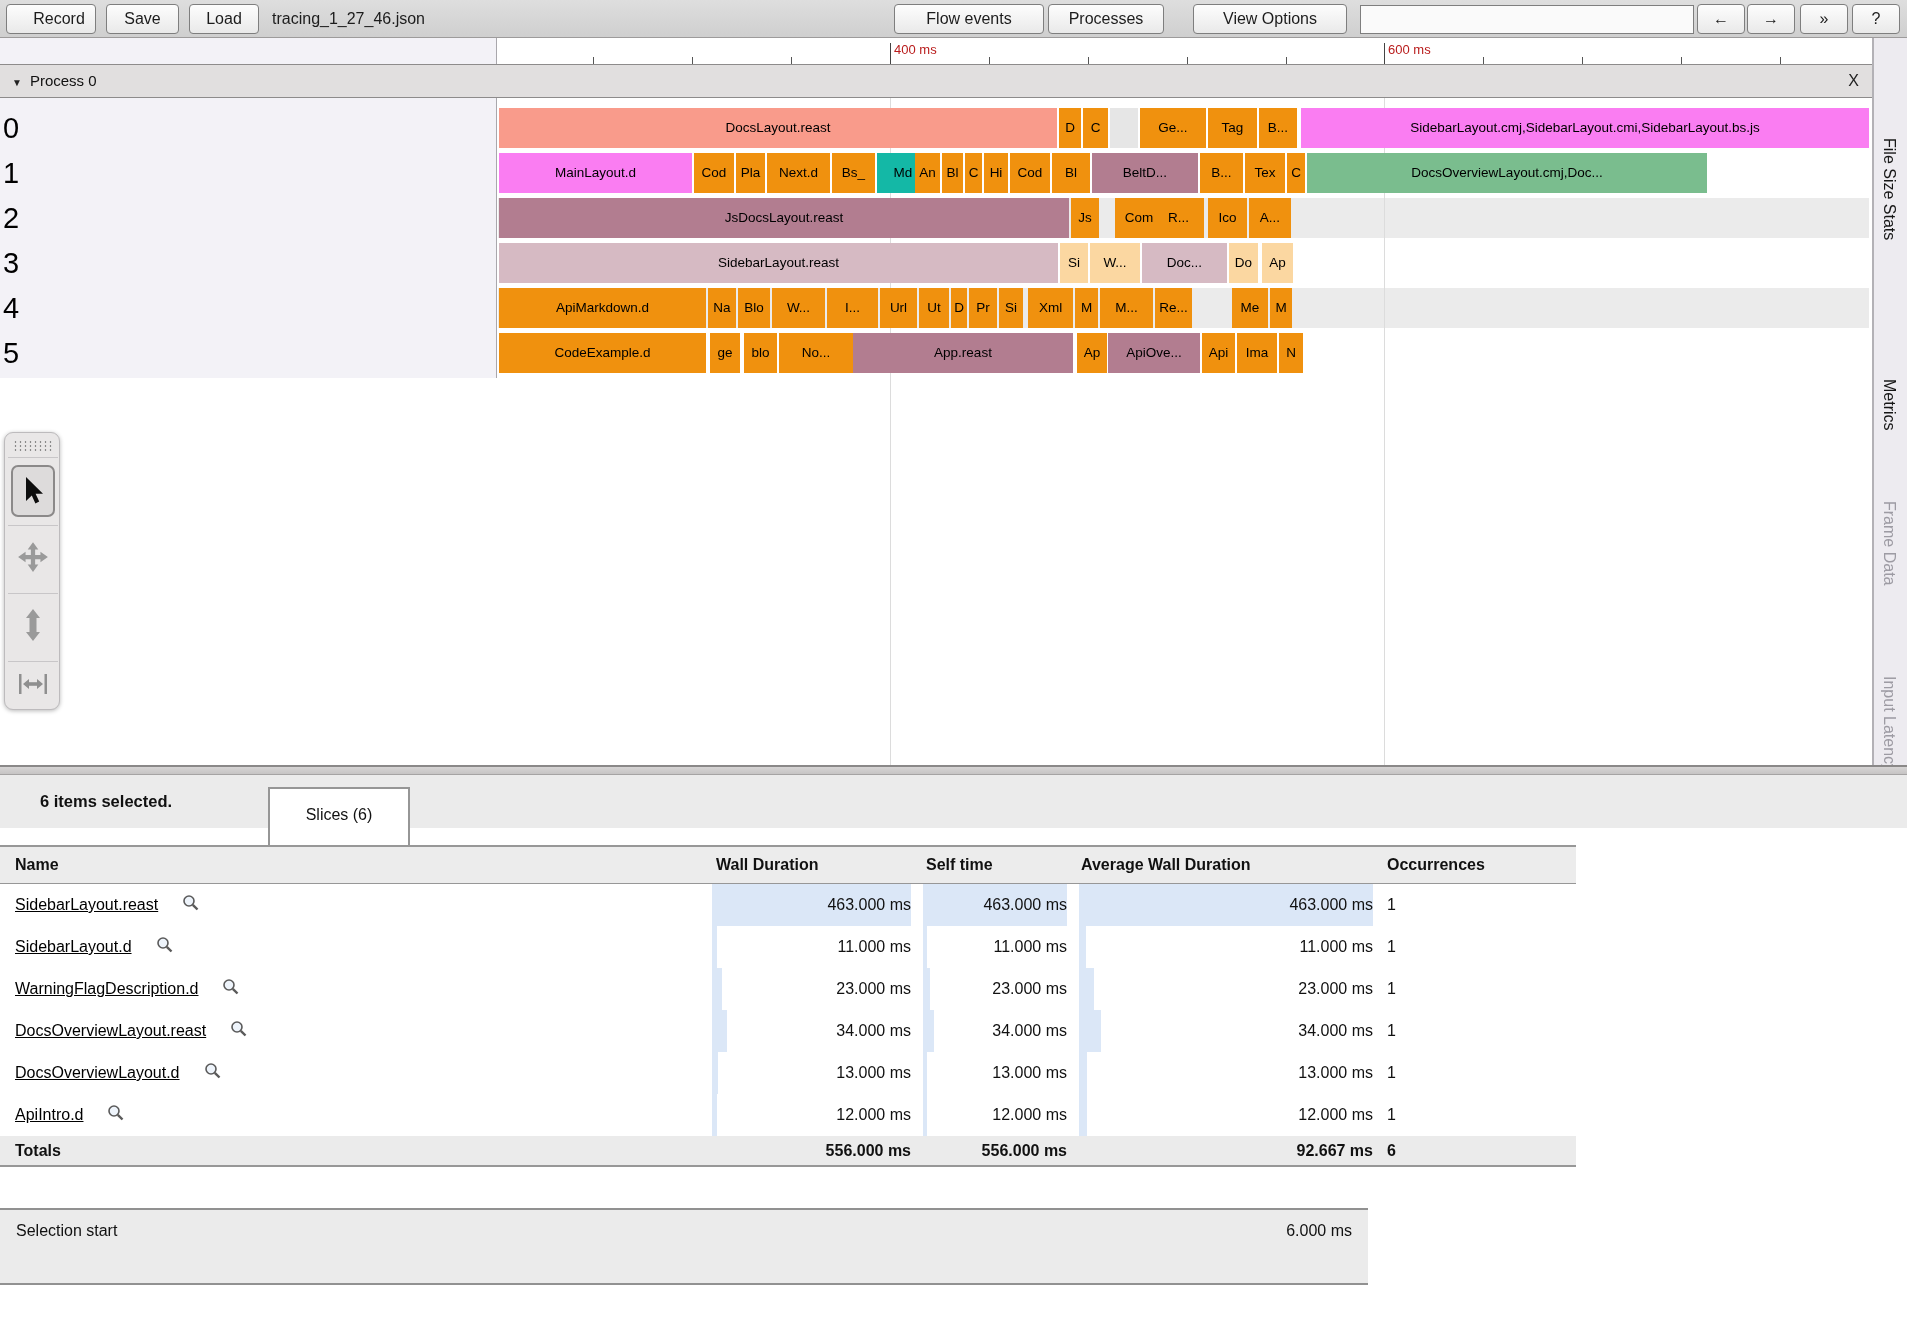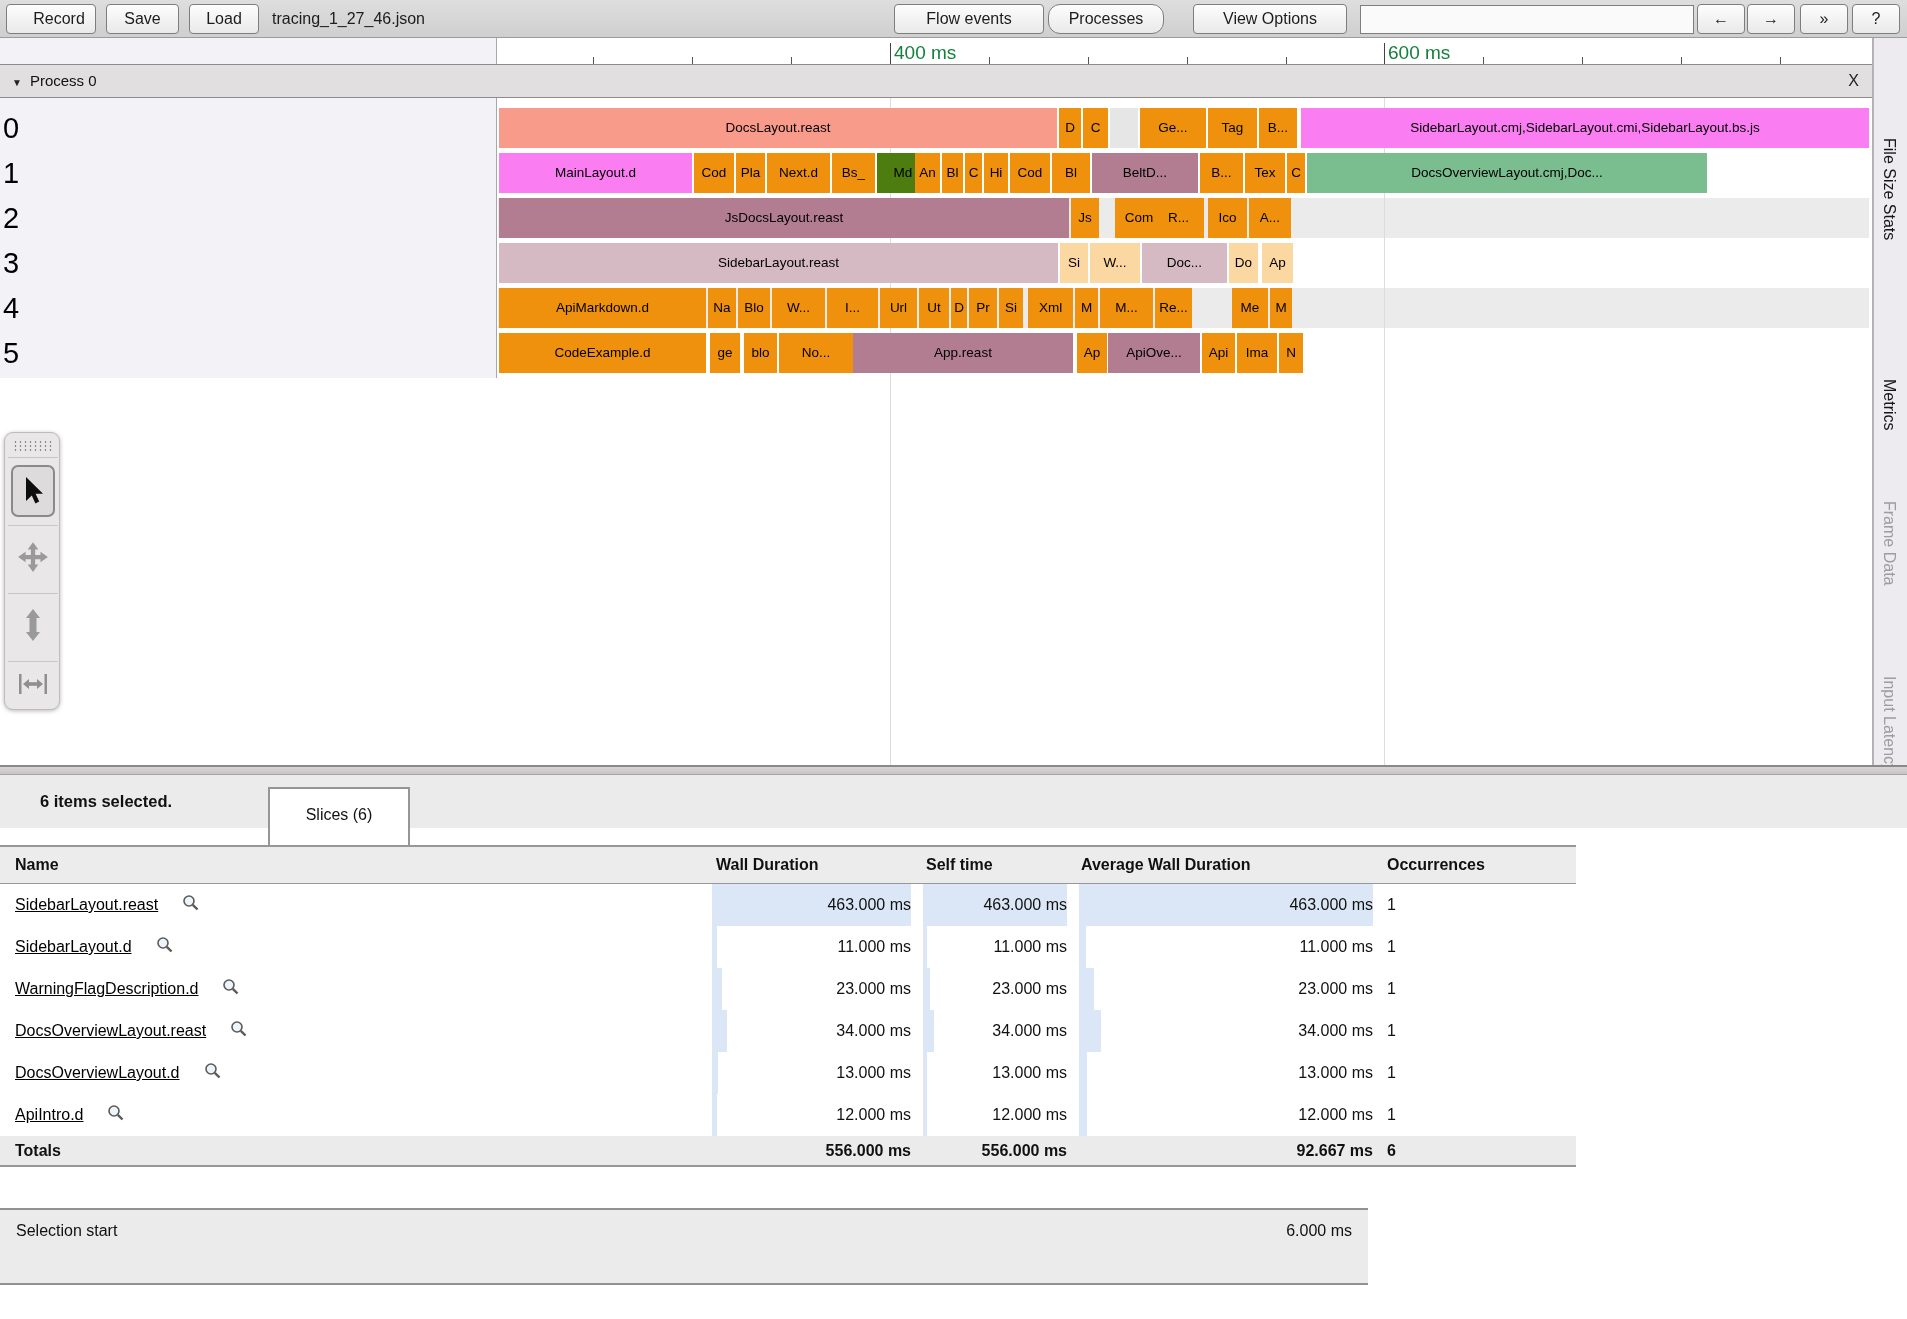--- a/index.html
+++ b/index.html
@@ -14,21 +14,21 @@
     line-height:28px; color:#1c1c1c; cursor:default; }
   .filename { position:absolute; top:0; height:38px; line-height:38px; font-size:16px; color:#1c1c1c; }
   .searchbox { position:absolute; top:5px; height:29px; background:#fafafa;
     border:1px solid #7e7e7e; font-size:15px; padding:0 6px; }
 
   
   .ruler { position:absolute; left:0; top:38px; width:1869px; height:26px; background:#fff; z-index:5; }
   .ruler-left { position:absolute; left:0; top:0; width:497px; height:26px;
     background:#f3f2f7; border-right:1px solid #a9a7ac; }
   .tick-major { position:absolute; top:5px; width:1px; height:21px; background:#444; }
-  .tick-label { position:absolute; top:4px; font-size:19px; color:#15803d; white-space:nowrap; }
+  .tick-label { position:absolute; top:4px; font-size:13px; color:#b91c1c; white-space:nowrap; }
   .tick-minor { position:absolute; bottom:0; width:1px; height:7px; background:#555; }
 
   
   .proc-header { position:absolute; left:0; top:64px; width:1907px; height:34px;
     background:#e1dfdf; border-top:1px solid #8d8b8b; border-bottom:1px solid #8d8b8b;
     font-size:15px; line-height:32px; z-index:6; }
   .proc-tri { display:inline-block; margin:0 8px 0 12px; font-size:10px; color:#222; }
   .proc-close { position:absolute; right:48px; top:0; font-size:16px; line-height:32px; color:#222; cursor:default; }
 
   
@@ -100,21 +100,21 @@
 </style>
 </head>
 <body>
 
 <div class="toolbar">
   <button class="btn" style="left:6px;width:90px;padding-left:16px;">Record</button>
   <button class="btn" style="left:106px;width:73px;">Save</button>
   <button class="btn" style="left:189px;width:70px;">Load</button>
   <span class="filename" style="left:272px;">tracing_1_27_46.json</span>
   <button class="btn" style="left:894px;width:150px;">Flow events</button>
-  <button class="btn" style="left:1048px;width:116px;border-radius:12px;">Processes</button>
+  <button class="btn" style="left:1048px;width:116px;">Processes</button>
   <button class="btn" style="left:1193px;width:154px;">View Options</button>
   <input class="searchbox" style="left: 1360px; width: 334px;" value="">
   <button class="btn" style="left:1697px;width:48px;"><span>←</span></button>
   <button class="btn" style="left:1747px;width:48px;"><span>→</span></button>
   <button class="btn" style="left:1800px;width:48px;"><span>»</span></button>
   <button class="btn" style="left:1852px;width:48px;"><span>?</span></button>
 </div>
 
 <div class="ruler">
   <div class="ruler-left"></div>
@@ -150,21 +150,21 @@
     <div class="slice" style="left: 1140px; top: 108px; width: 66px; background: rgb(240, 145, 14);">Ge...</div>
     <div class="slice" style="left: 1208px; top: 108px; width: 49px; background: rgb(240, 145, 14);">Tag</div>
     <div class="slice" style="left: 1259px; top: 108px; width: 38px; background: rgb(240, 145, 14);">B...</div>
     <div class="slice" style="left: 1301px; top: 108px; width: 568px; background: rgb(250, 125, 242);">SidebarLayout.cmj,SidebarLayout.cmi,SidebarLayout.bs.js</div>
     <div class="track-num" style="top: 153px;">1</div>
     <div class="slice" style="left: 499px; top: 153px; width: 193px; background: rgb(250, 125, 242);">MainLayout.d</div>
     <div class="slice" style="left: 694px; top: 153px; width: 40px; background: rgb(240, 145, 14);">Cod</div>
     <div class="slice" style="left: 736px; top: 153px; width: 29px; background: rgb(240, 145, 14);">Pla</div>
     <div class="slice" style="left: 767px; top: 153px; width: 63px; background: rgb(240, 145, 14);">Next.d</div>
     <div class="slice" style="left: 832px; top: 153px; width: 43px; background: rgb(240, 145, 14);">Bs_</div>
-    <div class="slice" style="left: 877px; top: 153px; width: 52px; background: #4d7c0f;">Md</div>
+    <div class="slice" style="left: 877px; top: 153px; width: 52px; background: #14b8a6;">Md</div>
     <div class="slice" style="left: 915px; top: 153px; width: 25px; background: rgb(240, 145, 14);">An</div>
     <div class="slice" style="left: 942px; top: 153px; width: 21px; background: rgb(240, 145, 14);">Bl</div>
     <div class="slice" style="left: 965px; top: 153px; width: 17px; background: rgb(240, 145, 14);">C</div>
     <div class="slice" style="left: 984px; top: 153px; width: 24px; background: rgb(240, 145, 14);">Hi</div>
     <div class="slice" style="left: 1010px; top: 153px; width: 40px; background: rgb(240, 145, 14);">Cod</div>
     <div class="slice" style="left: 1052px; top: 153px; width: 38px; background: rgb(240, 145, 14);">Bl</div>
     <div class="slice" style="left: 1092px; top: 153px; width: 106px; background: rgb(178, 125, 144);">BeltD...</div>
     <div class="slice" style="left: 1200px; top: 153px; width: 43px; background: rgb(240, 145, 14);">B...</div>
     <div class="slice" style="left: 1245px; top: 153px; width: 40px; background: rgb(240, 145, 14);">Tex</div>
     <div class="slice" style="left: 1287px; top: 153px; width: 18px; background: rgb(240, 145, 14);">C</div>

